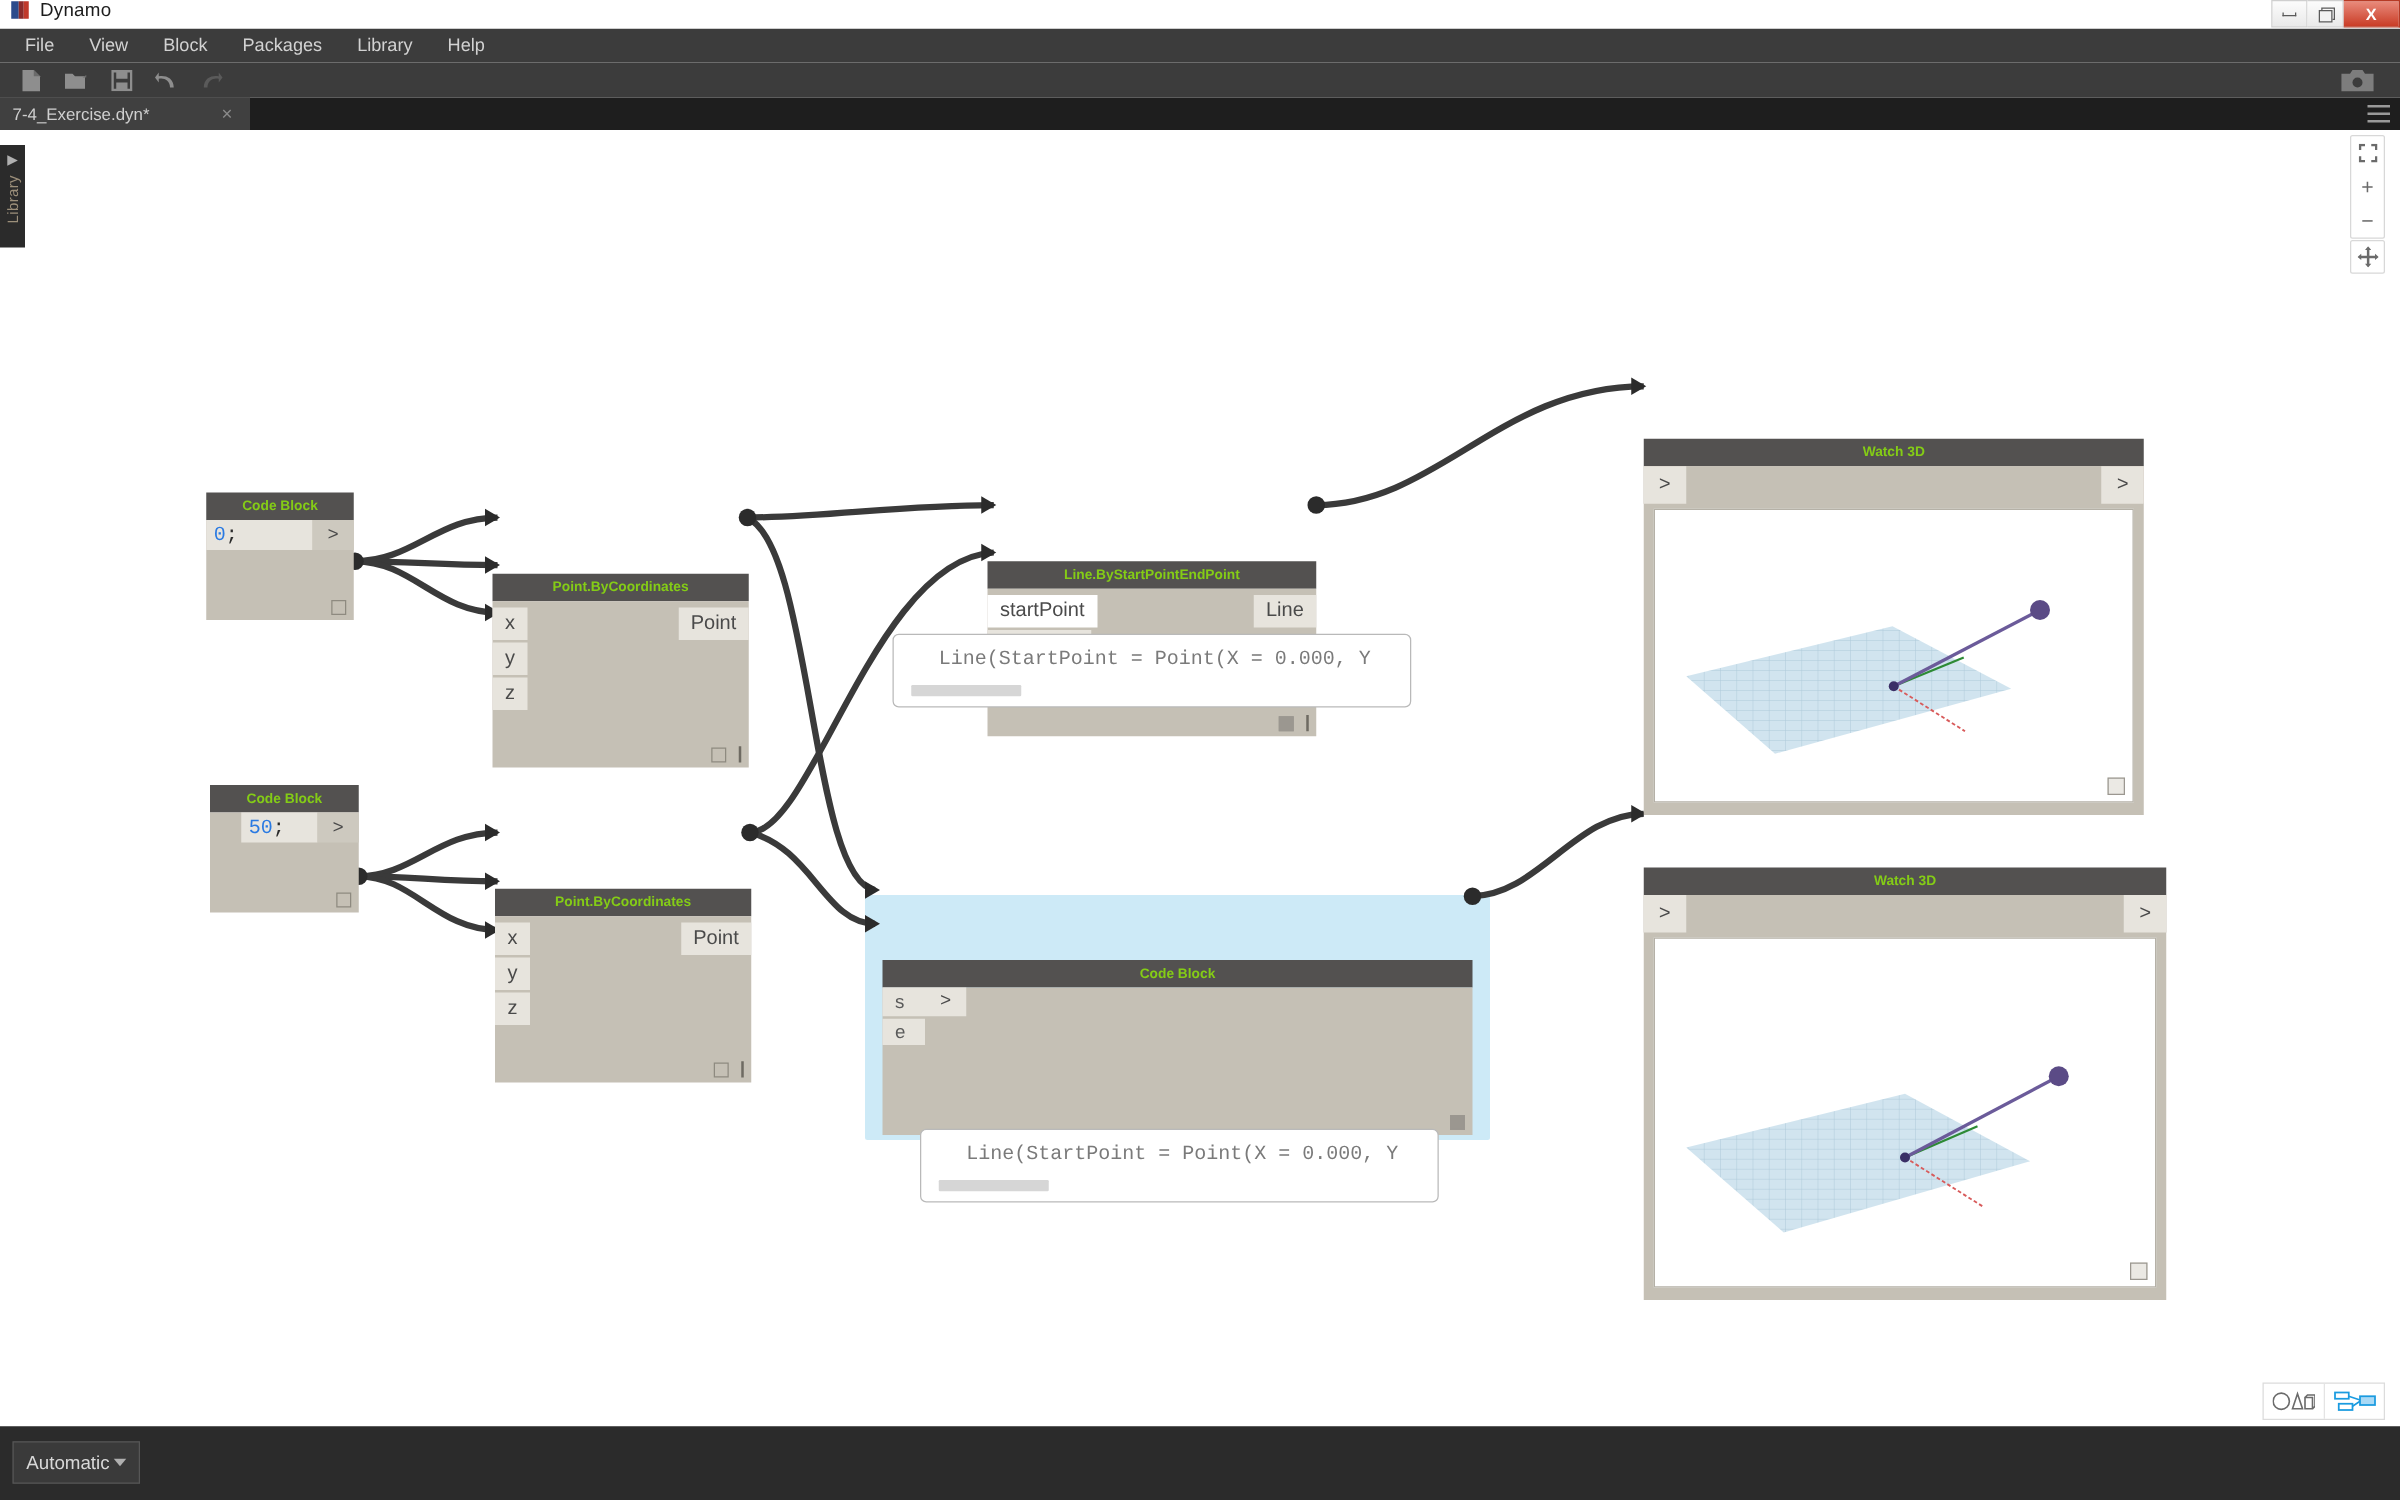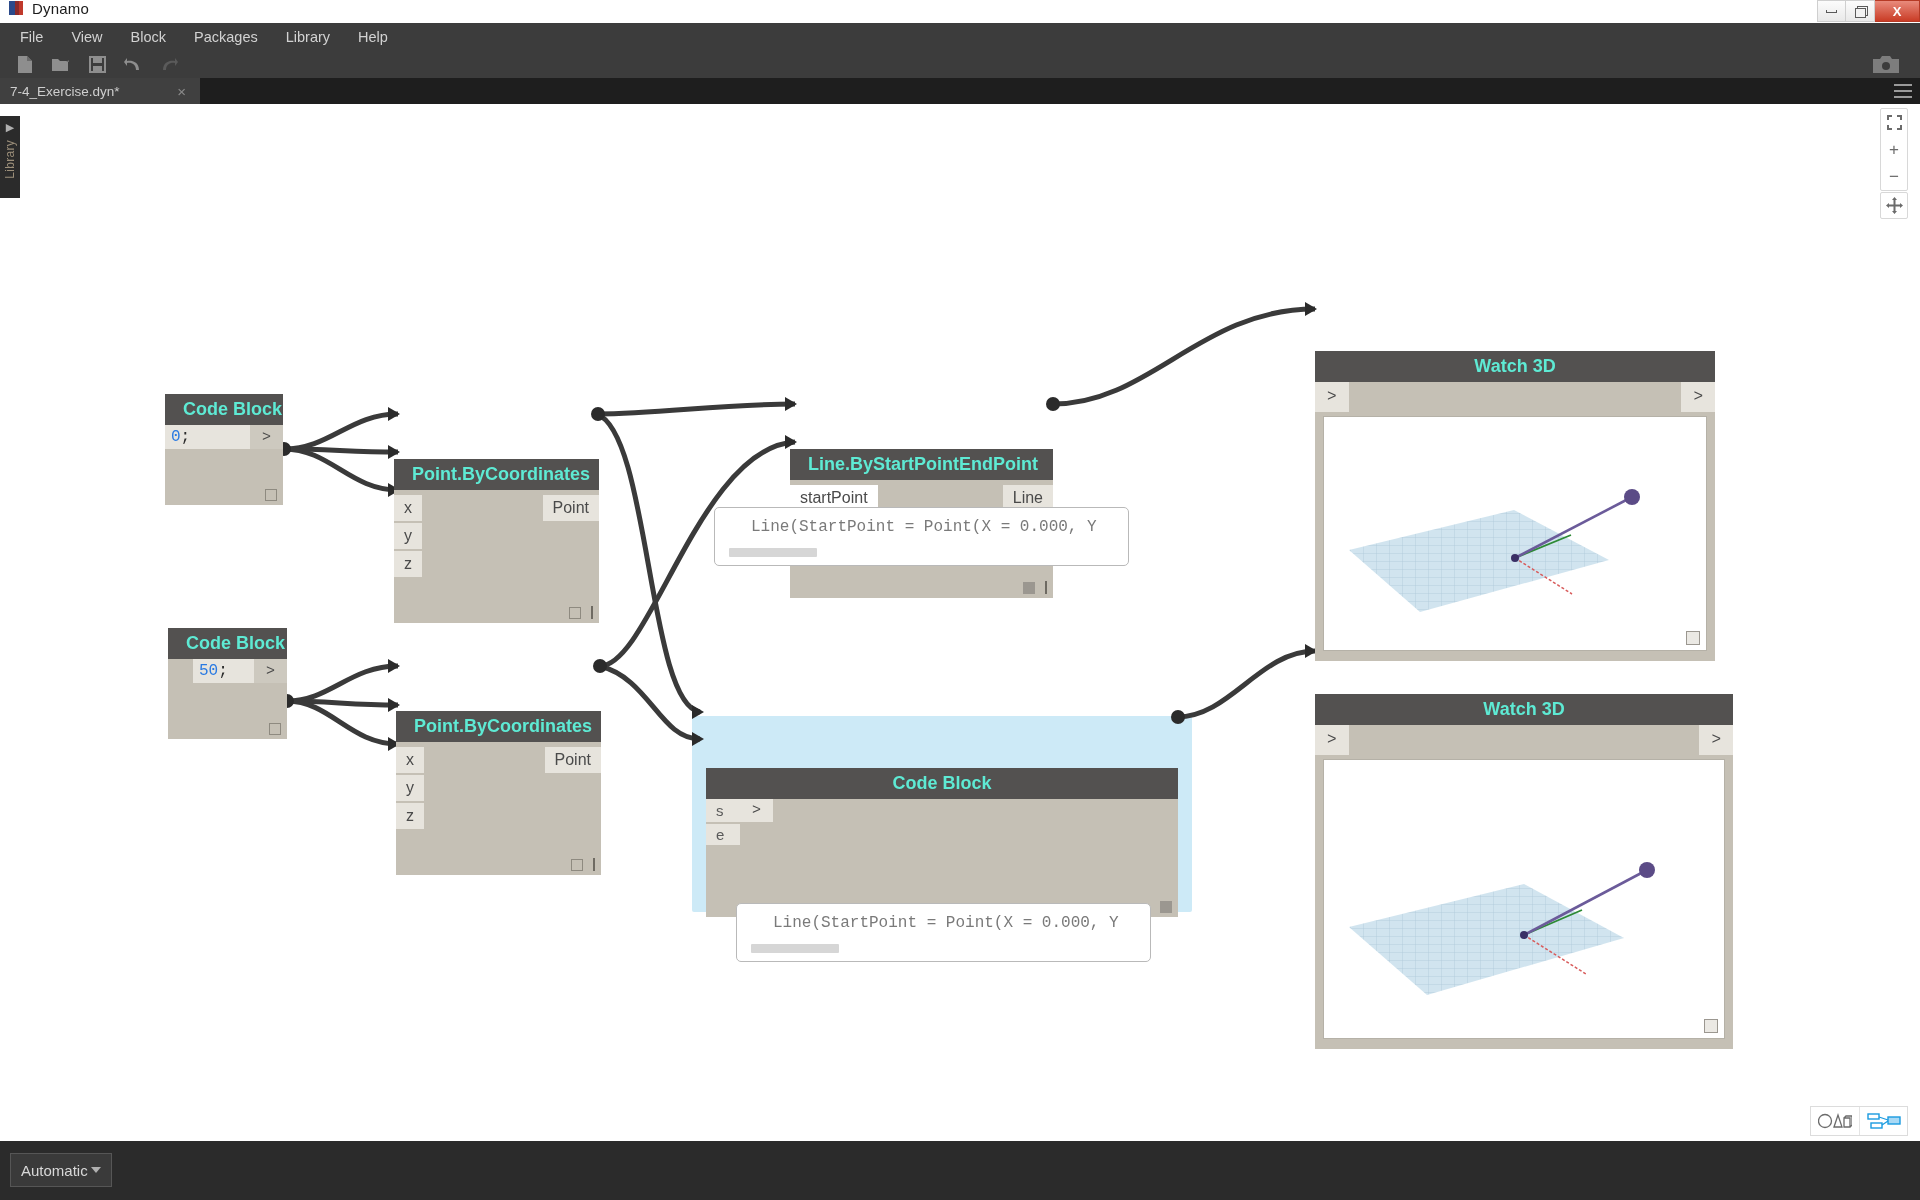--- a/index.html
+++ b/index.html
@@ -109,21 +109,21 @@
   .panctl {
     position: absolute; right: 12px; top: 192px; width: 28px; height: 27px;
     background: #ffffff; border: 1px solid #d8d8d8; border-radius: 2px;
     display: flex; align-items: center; justify-content: center;
     color: #6b6b6b; font-size: 15px; z-index: 50;
   }
 
   
   .node { position: absolute; }
   .node-header {
-    background: #535150; color: #5eead4; font-size: 18px; font-weight: bold;
+    background: #535150; color: #84cc16; font-size: 11px; font-weight: bold;
     text-align: center; padding: 5px 18px; white-space: nowrap;
   }
   .node-body { background: #c5c0b5; position: relative; }
   .port-in {
     background: #e7e4dd; color: #4a4a4a; font-size: 16px;
     padding: 4px 10px; margin-bottom: 2px; display: inline-block;
   }
   .port-in.white { background: #ffffff; text-align: center; }
   .port-out {
     background: #e7e4dd; color: #4a4a4a; font-size: 16px;

